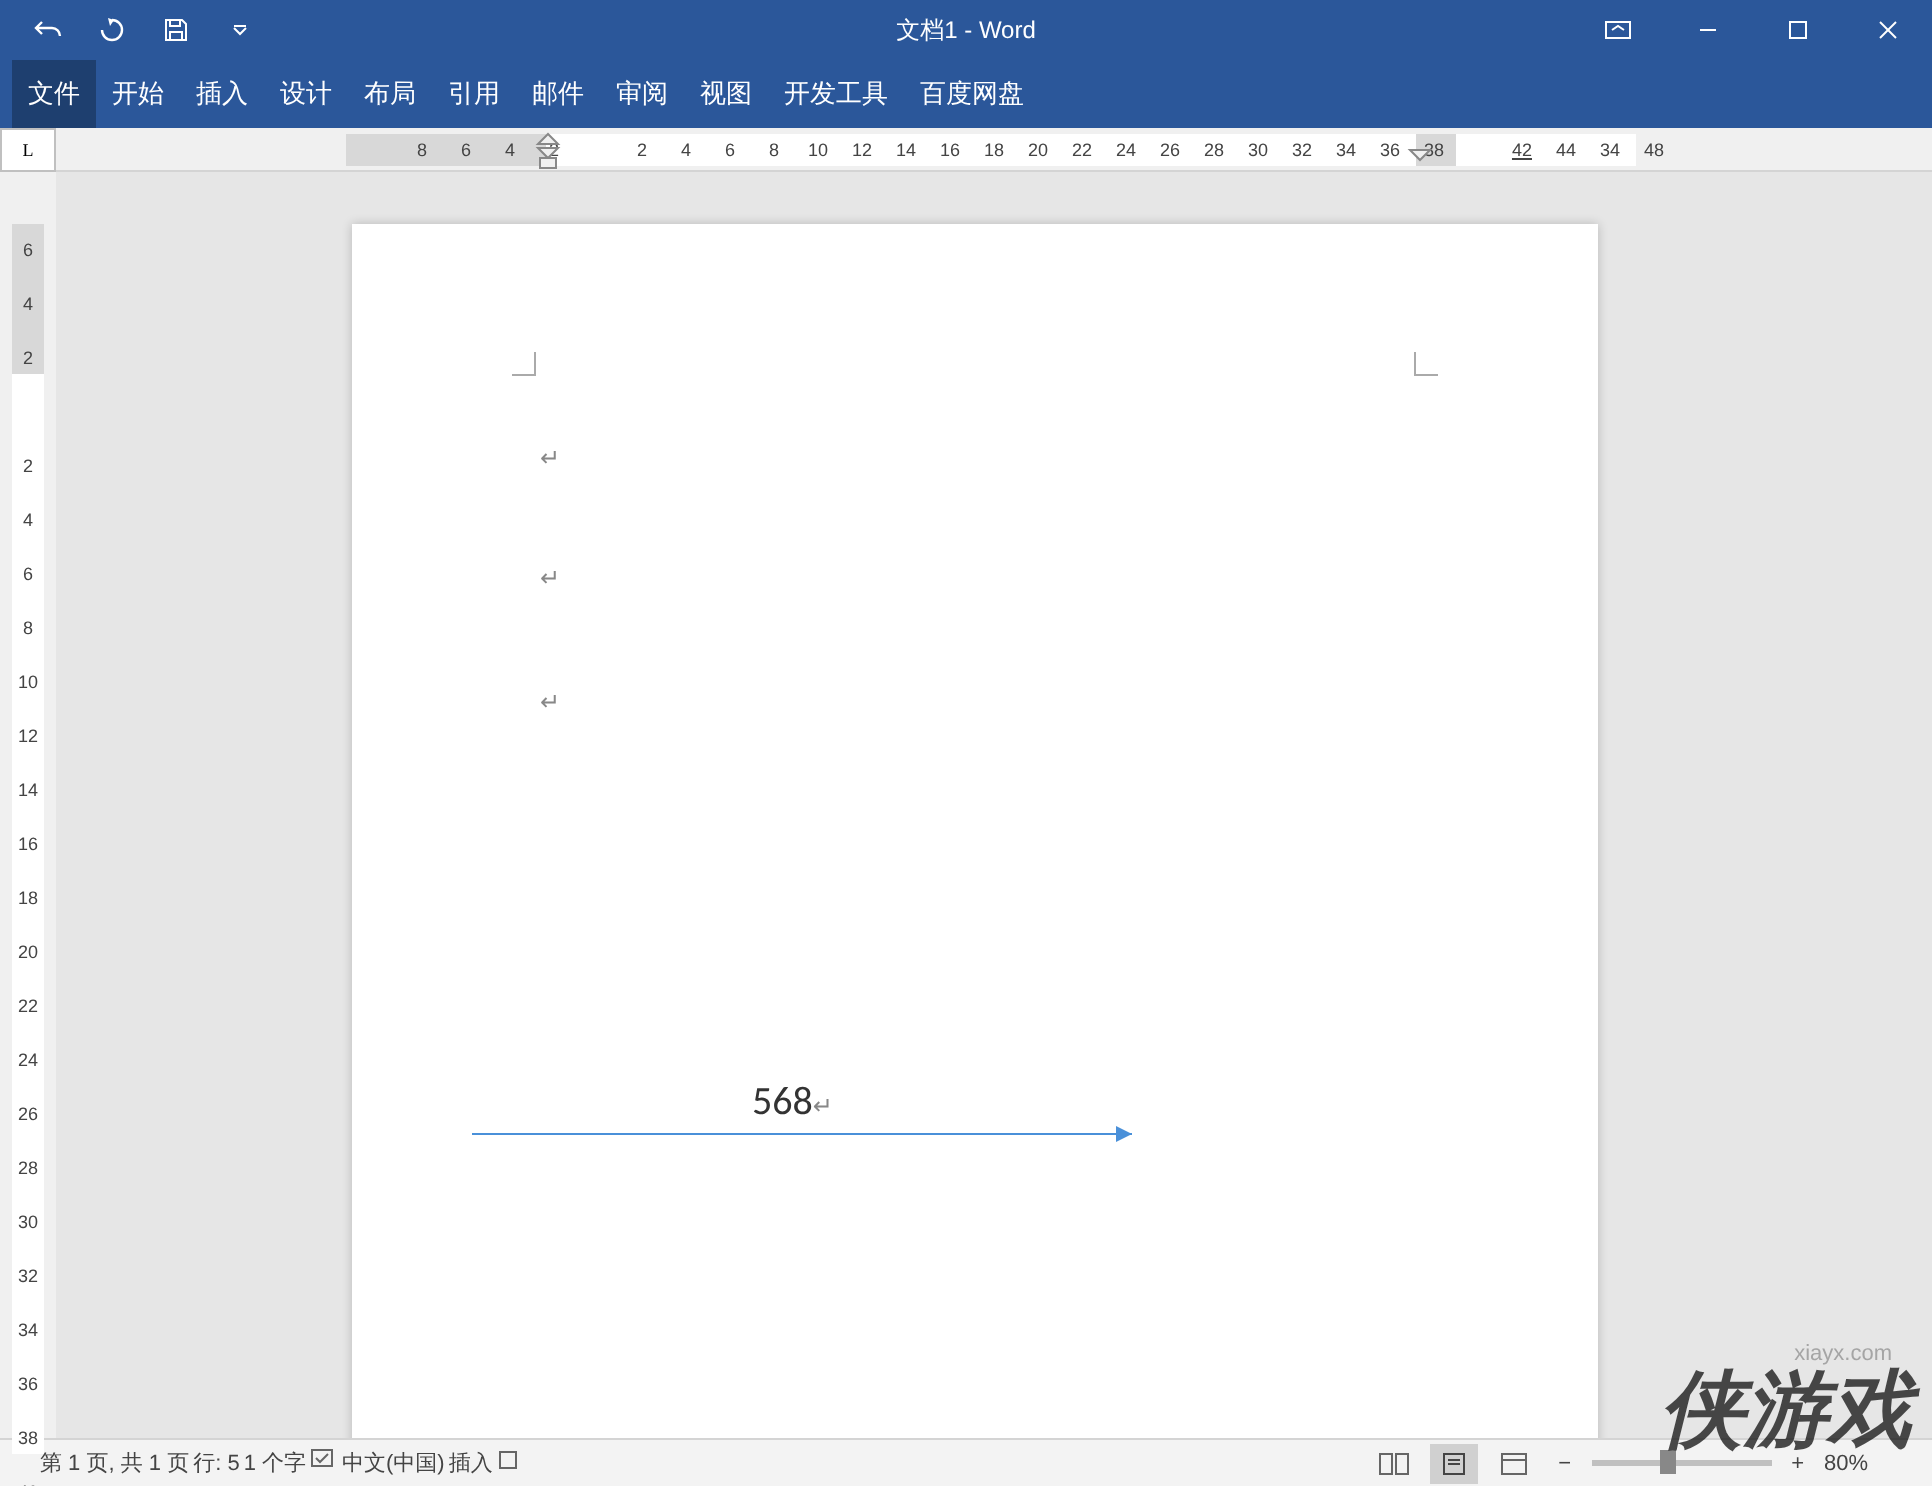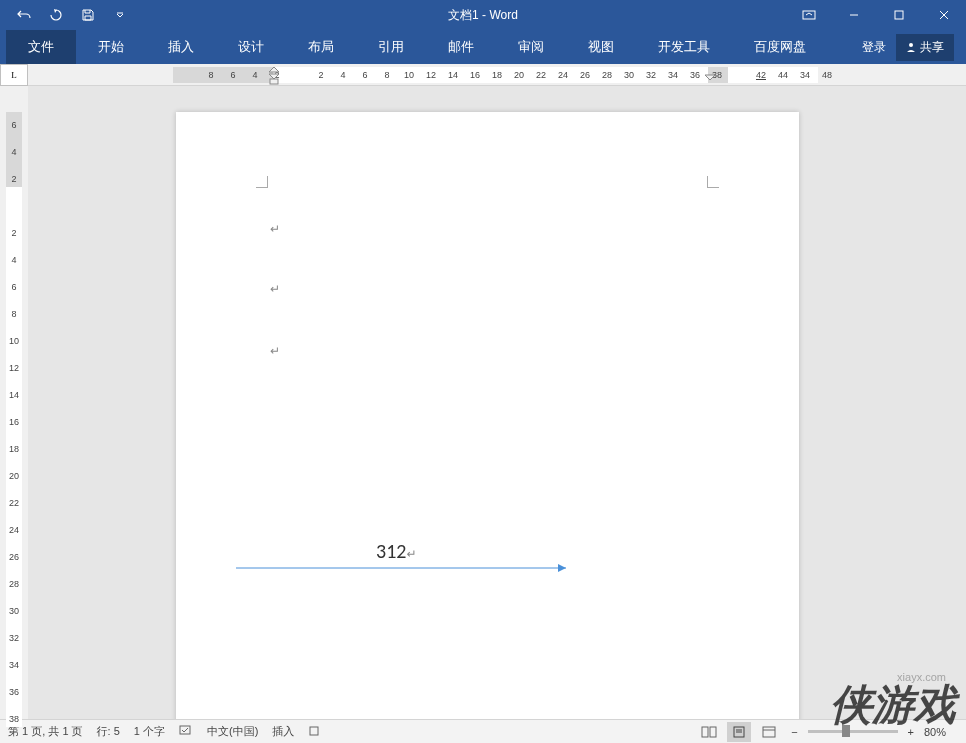--- a/index.html
+++ b/index.html
@@ -8,21 +8,21 @@
     
     .title-bar { height: 30px; background: #2b579a; display: flex; align-items: center; color: #fff; font-size: 12px; position: relative; }
     .qat { display: flex; align-items: center; gap: 4px; padding-left: 10px; }
     .qat-btn { width: 28px; height: 24px; display: flex; align-items: center; justify-content: center; cursor: pointer; color: #fff; }
     .title-text { position: absolute; left: 50%; transform: translateX(-50%); font-size: 12px; }
     .win-controls { margin-left: auto; display: flex; }
     .win-btn { width: 45px; height: 30px; display: flex; align-items: center; justify-content: center; cursor: pointer; color: #fff; }
     
     
     .ribbon { height: 34px; background: #2b579a; display: flex; align-items: stretch; color: #fff; font-size: 13px; padding-left: 6px; }
-    .tab { padding: 0 22px; display: flex; align-items: center; cursor: pointer; }
+    .tab { padding: 0 8px; display: flex; align-items: center; cursor: pointer; }
     .tab.file { background: #1e3f6f; }
     .tell-me { display: flex; align-items: center; margin-left: 12px; color: rgba(255,255,255,0.6); font-size: 12px; gap: 4px; }
     .ribbon-right { margin-left: auto; display: flex; align-items: center; gap: 10px; padding-right: 12px; }
     .share-btn { background: #1e3f6f; padding: 5px 10px; cursor: pointer; display: flex; gap: 4px; align-items: center; font-size: 12px; }
     
     
     .ruler-row { height: 22px; background: #f0f0f0; display: flex; border-bottom: 1px solid #d4d4d4; }
     .ruler-corner { width: 28px; height: 22px; background: #fff; border: 1px solid #c0c0c0; display: flex; align-items: center; justify-content: center; font-size: 9px; font-family: serif; }
     .h-ruler { flex: 1; position: relative; background: #f0f0f0; font-size: 9px; color: #444; }
     .h-ruler-inner { position: absolute; left: 172px; height: 100%; display: flex; align-items: center; }
@@ -41,21 +41,21 @@
     .page { width: 623px; min-height: 800px; background: #fff; margin: 26px 0 0 148px; box-shadow: 0 0 5px rgba(0,0,0,0.2); position: relative; }
     .page-margin { position: absolute; border: 1px solid #aaa; }
     .margin-tl2 { top: 64px; left: 80px; width: 12px; height: 12px; border-top: none; border-left: none; }
     .margin-tr { top: 64px; right: 80px; width: 12px; height: 12px; border-top: none; border-right: none; }
     .para-mark { position: absolute; font-size: 12px; color: #888; font-family: serif; }
     .content-text { position: absolute; left: 200px; top: 427px; font-size: 20px; color: #333; font-family: Calibri, sans-serif; }
     .arrow-line { position: absolute; left: 60px; top: 450px; width: 340px; height: 2px; }
     .arrow-line svg { width: 100%; height: 10px; overflow: visible; }
     
     
-    .status-bar { height: 24px; background: #f3f3f3; border-top: 1px solid #d4d4d4; display: flex; align-items: center; font-size: 11px; color: #444; padding: 0 8px; gap: 14px; }
+    .status-bar { height: 24px; background: #f3f3f3; border-top: 1px solid #d4d4d4; display: flex; align-items: center; font-size: 11px; color: #444; padding: 0 20px; gap: 2px; }
     .status-right { margin-left: auto; display: flex; align-items: center; gap: 6px; }
     .view-btn { width: 24px; height: 20px; display: flex; align-items: center; justify-content: center; cursor: pointer; }
     .zoom-slider { width: 90px; height: 3px; background: #c0c0c0; position: relative; }
     .zoom-thumb { width: 8px; height: 12px; background: #888; position: absolute; top: -5px; left: 34px; }
     
     .watermark { position: absolute; bottom: 10px; right: 10px; font-size: 42px; font-weight: bold; color: rgba(0,0,0,0.7); font-style: italic; pointer-events: none; }
     .watermark-sub { position: absolute; bottom: 60px; right: 20px; font-size: 11px; color: rgba(100,100,100,0.5); pointer-events: none; }
     
     svg { overflow: visible; }
   </style>
@@ -118,30 +118,20 @@
   <div class="tab">开始</div>
   <div class="tab">插入</div>
   <div class="tab">设计</div>
   <div class="tab">布局</div>
   <div class="tab">引用</div>
   <div class="tab">邮件</div>
   <div class="tab">审阅</div>
   <div class="tab">视图</div>
   <div class="tab">开发工具</div>
   <div class="tab">百度网盘</div>
-  <div class="ribbon-right">
-    <span style="font-size:12px;cursor:pointer;">登录</span>
-    <div class="share-btn">
-      <svg width="10" height="10" viewBox="0 0 10 10">
-          <circle cx="5" cy="3" r="2" fill="#fff"></circle>
-          <path d="M1 10 Q5 6 9 10" fill="#fff"></path>
-        </svg>
-      <span>共享</span>
-    </div>
-  </div>
 </div>
 
 <div class="ruler-row">
   <div class="ruler-corner">L</div>
   <div class="h-ruler">
     <div class="h-ruler-dark" style="left:145px; width:100px;"></div>
     <div class="h-ruler-light" style="left:245px; width:435px;"></div>
     <div class="h-ruler-dark" style="left:680px; width:20px;"></div>
     <div class="h-ruler-light" style="left:700px; width:90px;"></div>
     <div class="h-ruler-inner" id="h-ruler-ticks">
@@ -217,21 +207,21 @@
         <div class="v-ruler-tick">40</div>
       </div>
   </div>
   <div class="doc-area">
     <div class="page">
       <div class="page-margin margin-tl2"></div>
       <div class="page-margin margin-tr"></div>
       <span class="para-mark" style="left:94px; top:110px;">↵</span>
       <span class="para-mark" style="left:94px; top:170px;">↵</span>
       <span class="para-mark" style="left:94px; top:232px;">↵</span>
-      <div class="content-text"><span>312</span><span style="font-size:12px;color:#888;">↵</span></div>
+      <div class="content-text"><span>568</span><span style="font-size:12px;color:#888;">↵</span></div>
       <div class="arrow-line">
         <svg>
             <line x1="0" y1="2" x2="330" y2="2" stroke="#4a90d9" stroke-width="1"></line>
             <path d="M330 2 L322 -2 L322 6 Z" fill="#4a90d9"></path>
           </svg>
       </div>
     </div>
   </div>
 </div>
 

